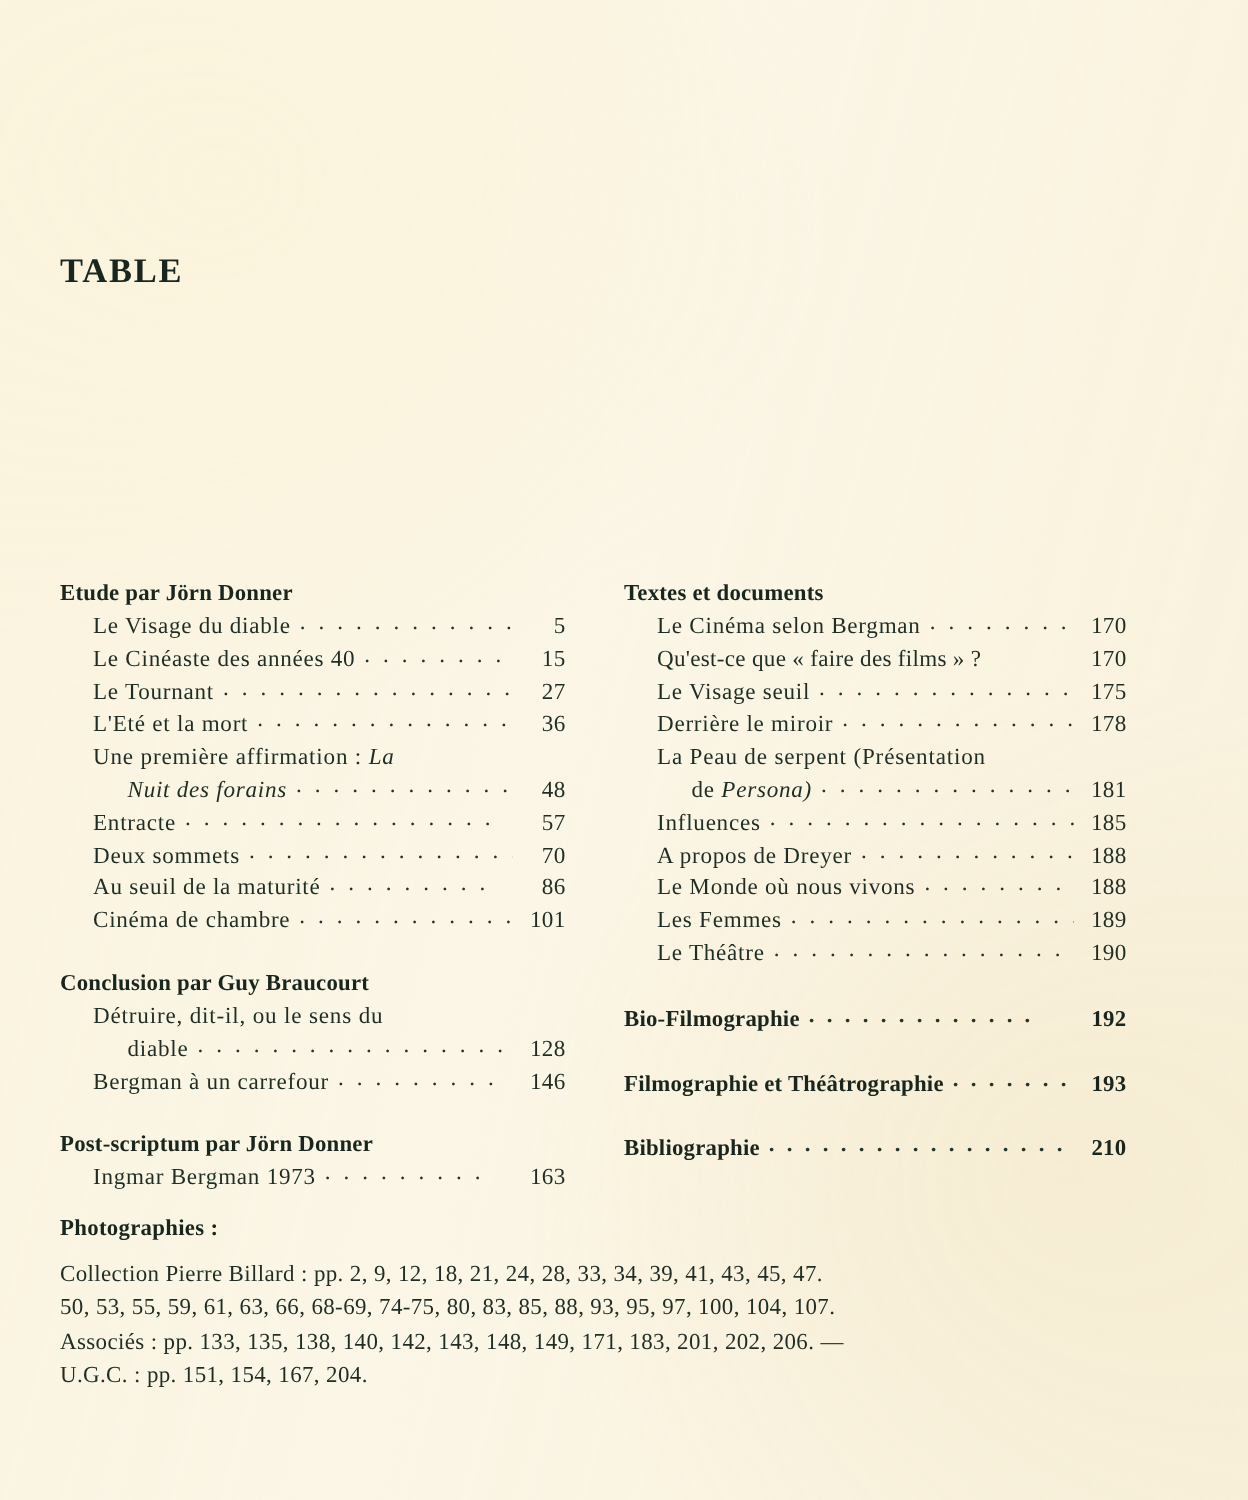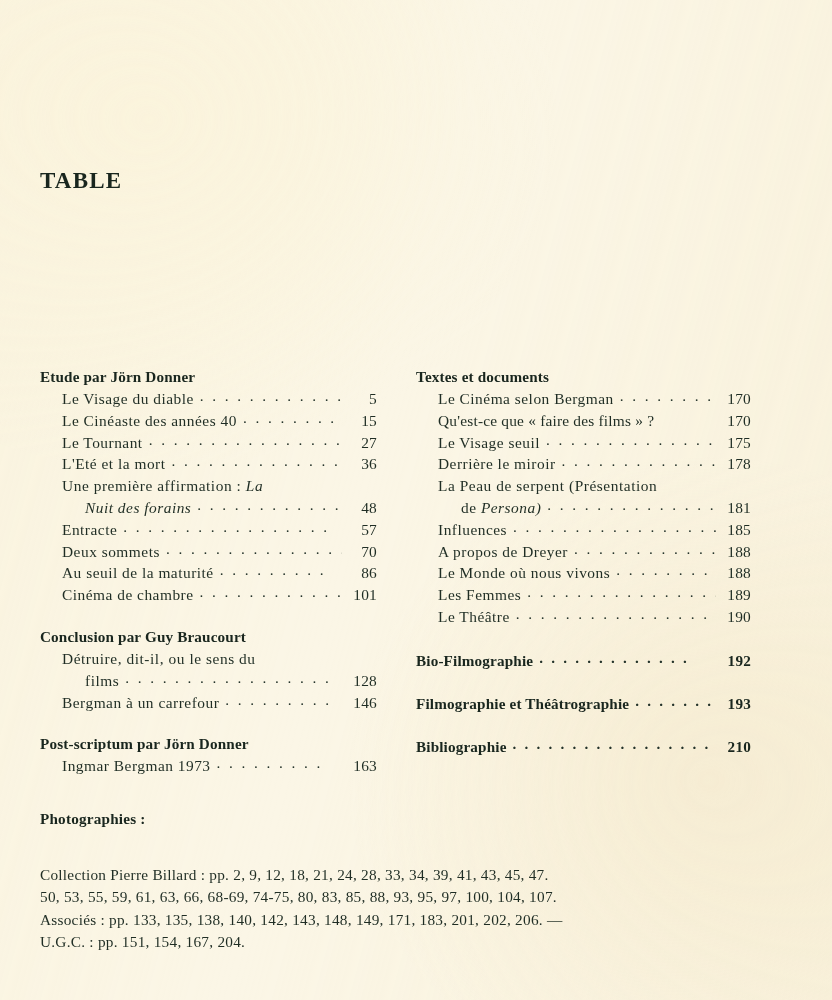--- a/index.html
+++ b/index.html
@@ -41,21 +41,21 @@
     font-size: 23px;
     font-weight: bold;
     letter-spacing: 1.2px;
     color: #19261e;
   }
 
   
   .columns {
     position: absolute;
     left: 40px;
-    top: 367px;
+    top: 386px;
     width: 752px;
     display: flex;
     gap: 39px;
   }
   .col {
     width: 337px;
     flex: 0 0 337px;
   }
   .col-right { width: 335px; flex: 0 0 335px; }
 
@@ -140,21 +140,21 @@
     position: absolute;
     left: 40px;
     top: 810px;
     width: 752px;
   }
   .photos-heading {
     font-size: 15.2px;
     font-weight: bold;
     letter-spacing: 0.2px;
     color: #19261e;
-    margin-bottom: 36px;
+    margin-bottom: 11px;
   }
   .photos-body {
     font-size: 15.3px;
     line-height: 1.47;
     color: #1f2d24;
     text-align: justify;
     letter-spacing: 0.25px;
   }
   .photos-body .credit-line { display: block; white-space: nowrap; }
 </style>
@@ -234,21 +234,21 @@
         </ul>
       </div>
 
       <div class="section">
         <div class="section-heading">Conclusion par Guy Braucourt</div>
         <ul class="entries">
 
           <li>
             <span class="entry-wrap-first">Détruire, dit-il, ou le sens du</span>
             <span class="entry entry-wrap-second" style="padding-left:45px;">
-              <span class="entry-title">films</span>
+              <span class="entry-title">diable</span>
               <span class="entry-leader">. . . . . . . . . . . . . . . . .</span>
               <span class="entry-page">128</span>
             </span>
           </li>
 
           <li class="entry">
             <span class="entry-title">Bergman à un carrefour</span>
             <span class="entry-leader">. . . . . . . . .</span>
             <span class="entry-page">146</span>
           </li>

